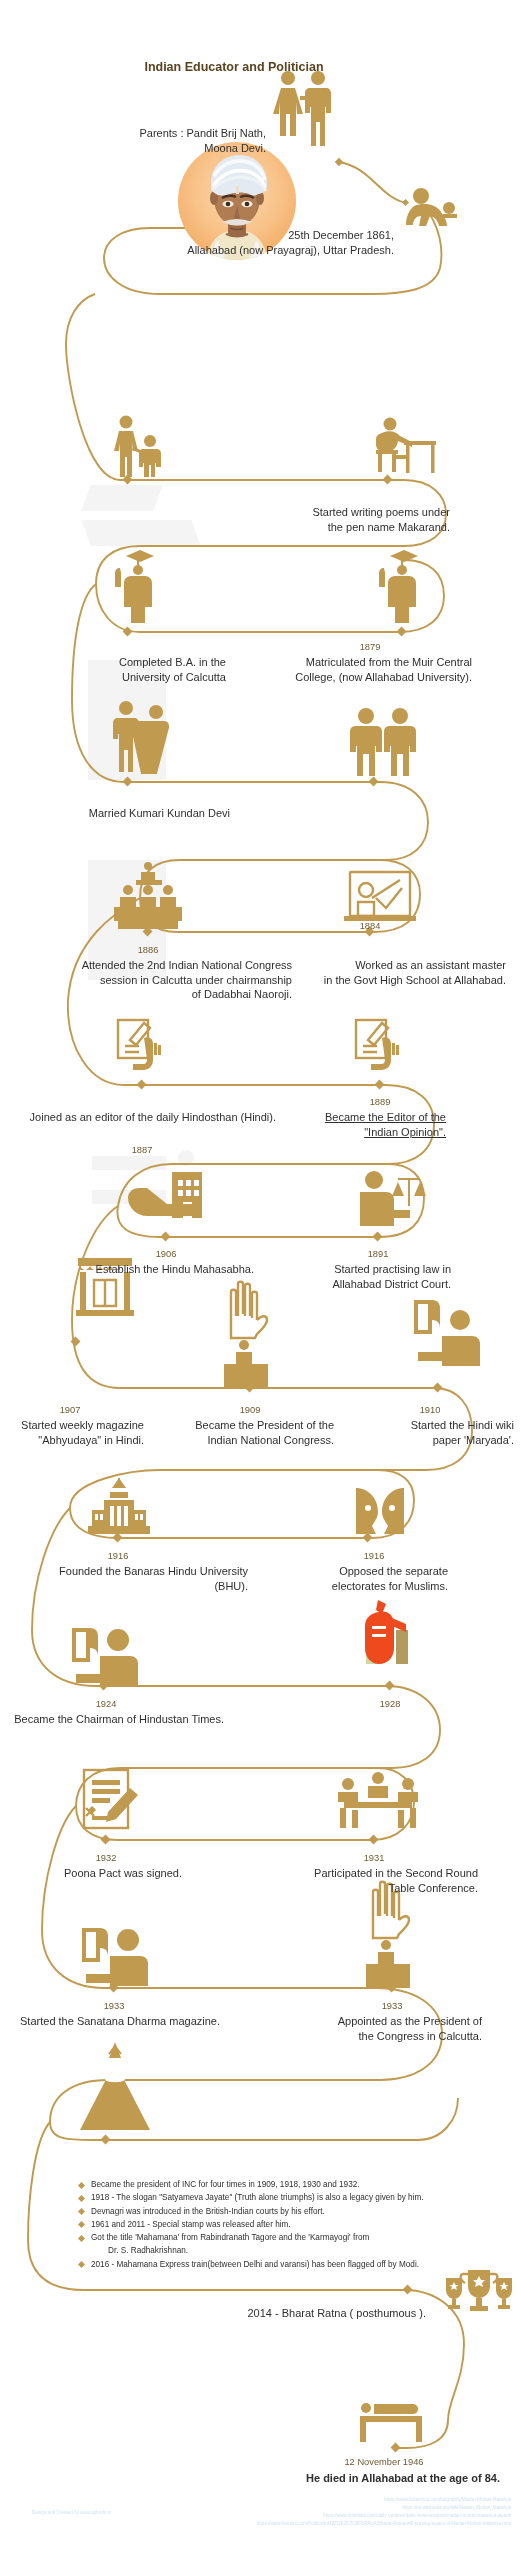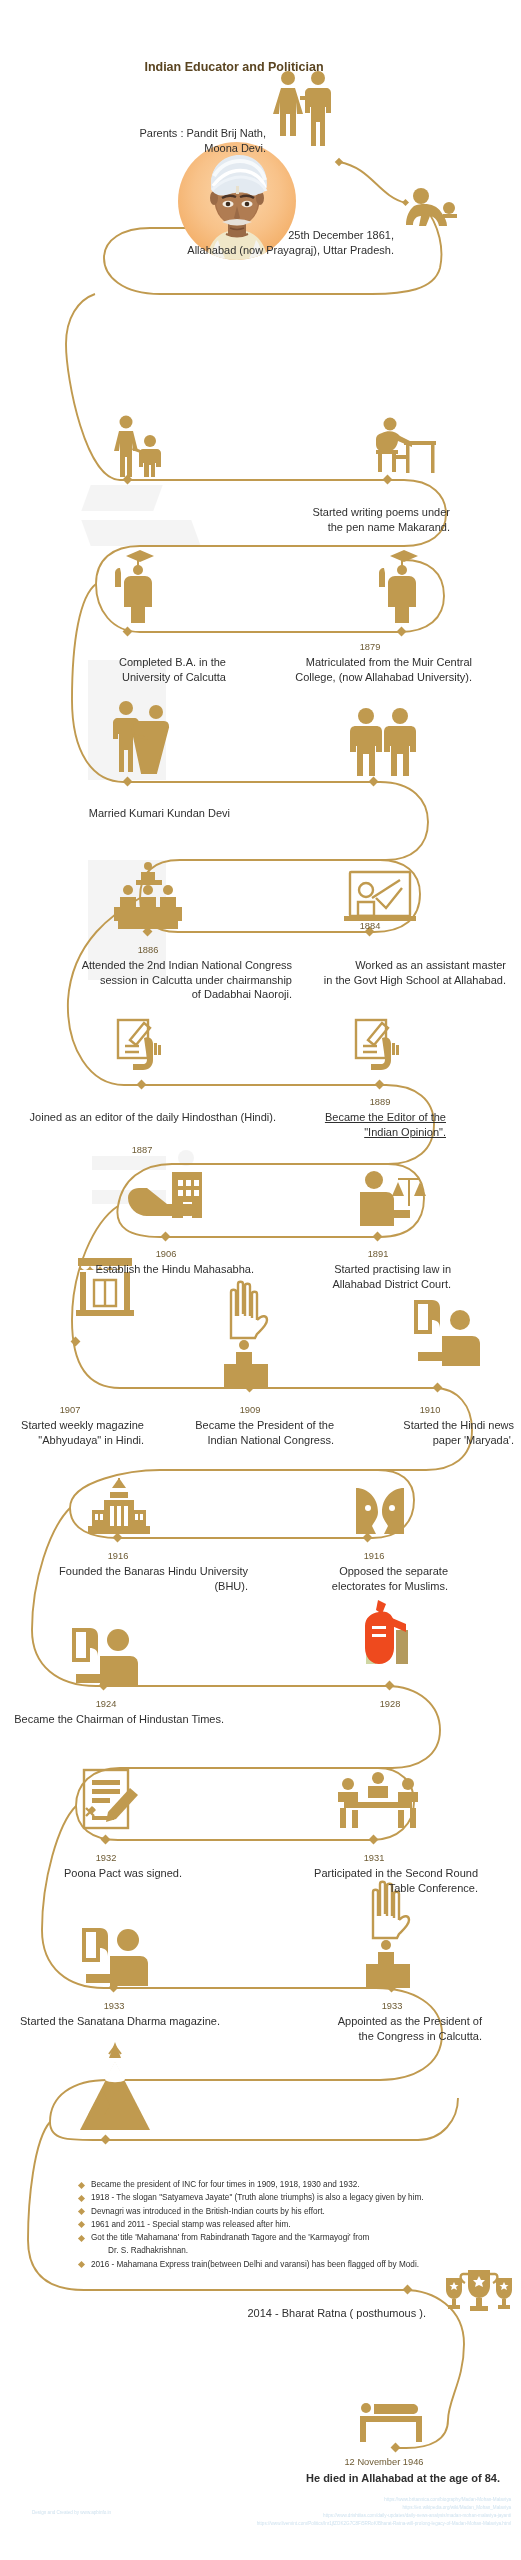--- a/index.html
+++ b/index.html
@@ -500,21 +500,21 @@
   <div class="blk c" style="left:311px;top:1262px;width:140px;white-space:pre-line;">Started practising law in
 Allahabad District Court.</div>
 
   <div class="yr c" style="position:absolute;left:22px;top:1404px;width:96px;">1907</div>
   <div class="blk c" style="left:0px;top:1418px;width:144px;white-space:pre-line;">Started weekly magazine
 "Abhyudaya" in  Hindi.</div>
   <div class="yr c" style="position:absolute;left:202px;top:1404px;width:96px;">1909</div>
   <div class="blk c" style="left:166px;top:1418px;width:168px;white-space:pre-line;">Became the President of the
 Indian National Congress.</div>
   <div class="yr c" style="position:absolute;left:382px;top:1404px;width:96px;">1910</div>
-  <div class="blk c" style="left:344px;top:1418px;width:170px;white-space:pre-line;">Started the Hindi news
+  <div class="blk c" style="left:344px;top:1418px;width:170px;white-space:pre-line;">Started the Hindi wiki
 paper 'Maryada'.</div>
 
   <div class="yr c" style="position:absolute;left:70px;top:1550px;width:96px;">1916</div>
   <div class="blk c" style="left:26px;top:1564px;width:222px;">Founded the Banaras Hindu University (BHU).</div>
   <div class="yr c" style="position:absolute;left:326px;top:1550px;width:96px;">1916</div>
   <div class="blk c" style="left:312px;top:1564px;width:136px;white-space:pre-line;">Opposed the separate
 electorates for Muslims.</div>
 
   <div class="yr c" style="position:absolute;left:58px;top:1698px;width:96px;">1924</div>
   <div class="blk c" style="left:6px;top:1712px;width:218px;">Became the Chairman of Hindustan Times.</div>

